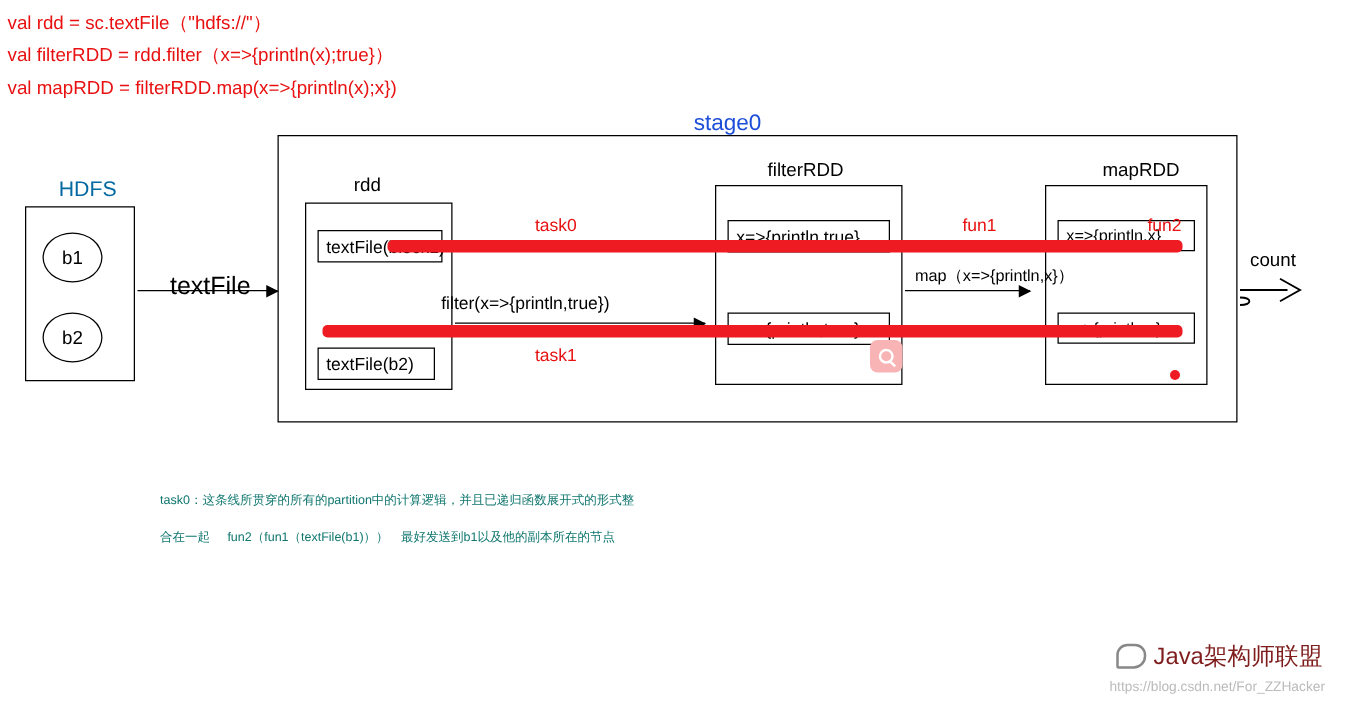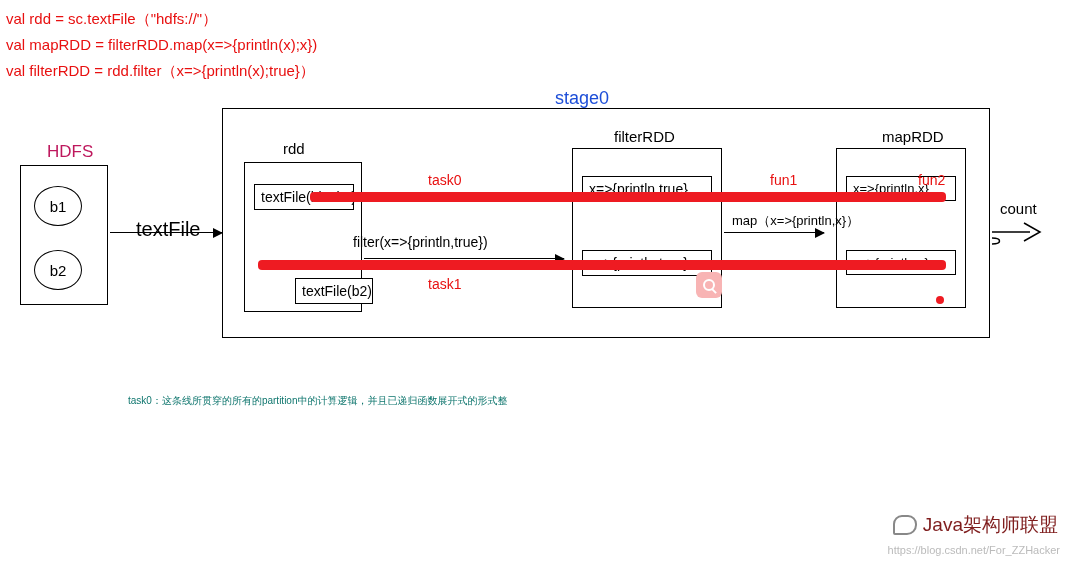--- a/index.html
+++ b/index.html
@@ -8,21 +8,21 @@
     height: 568px;
     font-family: "Microsoft YaHei", Arial, sans-serif;
     font-size: 14px;
     position: relative;
     background: #fff;
     color: #000;
   }
   .code-lines { position: absolute; left: 6px; top: 6px; }
   .code-line { color: #e81010; font-size: 15px; line-height: 26px; font-family: Arial, sans-serif; }
   .stage-label { position: absolute; left: 555px; top: 88px; font-size: 18px; color: #1d4ed8; }
-  .hdfs-label { position: absolute; left: 47px; top: 142px; font-size: 17px; color: #be185d; }
+  .hdfs-label { position: absolute; left: 47px; top: 142px; font-size: 17px; color: #0369a1; }
   .hdfs-box {
     position: absolute; left: 20px; top: 165px; width: 88px; height: 140px;
     border: 1.5px solid #000;
   }
   .hdfs-bubble {
     position: absolute; width: 48px; height: 40px;
     border: 1.5px solid #000; border-radius: 50%;
     display: flex; align-items: center; justify-content: center;
     font-size: 15px;
   }
@@ -76,40 +76,40 @@
   .count-arrow {
     position:absolute; left: 992px; top: 220px;
   }
   .count-arrow svg { overflow: visible; }
 </style>
 </head>
 <body>
 
 <div class="code-lines">
   <div class="code-line">val rdd = sc.textFile（"hdfs://"）</div>
+  <div class="code-line">val filterRDD = rdd.filter（x=&gt;{println(x);true}）</div>
   <div class="code-line">val mapRDD = filterRDD.map(x=&gt;{println(x);x})</div>
-  <div class="code-line">val filterRDD = rdd.filter（x=&gt;{println(x);true}）</div>
 </div>
 
 <div class="stage-label">stage0</div>
 
 <div class="hdfs-label">HDFS</div>
 <div class="hdfs-box"></div>
 <div class="hdfs-bubble b1">b1</div>
 <div class="hdfs-bubble b2">b2</div>
 <div class="textfile-lbl">textFile</div>
 
 <div class="arrow" style="left:110px; top:232px; width:112px;"></div>
 
 <div class="stage-box"></div>
 
 <div class="rdd-title" style="left:283px; top:140px;">rdd</div>
 <div class="rdd-box" style="left:244px; top:162px; width:118px; height:150px;"></div>
 <div class="part-box" style="left:254px; top:184px; width:100px;">textFile(block1)</div>
-<div class="part-box" style="left:254px; top:278px; width:78px;margin-left:41px;">textFile(b2)</div>
+<div class="part-box" style="left:254px; top:278px; width:94px;">textFile(b2)</div>
 
 <div class="filter-lbl">filter(x=&gt;{println,true})</div>
 <div class="arrow" style="left:364px; top:258px; width:200px;"></div>
 
 <div class="rdd-title" style="left:614px; top:128px;">filterRDD</div>
 <div class="rdd-box" style="left:572px; top:148px; width:150px; height:160px;"></div>
 <div class="part-box" style="left:582px; top:176px; width:130px;">x=&gt;{println,true}</div>
 <div class="part-box" style="left:582px; top:250px; width:130px;">x=&gt;{println,true}</div>
 
 <div class="map-lbl">map（x=&gt;{println,x}）</div>
@@ -136,19 +136,24 @@
     <path d="M0,18 C10,18 10,24 0,24" stroke="#000" stroke-width="1.5" fill="none"></path>
   </svg>
 </div>
 
 <div class="search-badge">
     <div class="mag"></div>
   </div>
 
 <div class="notes">
   <p><span>task0：这条线所贯穿的所有的partition中的计算逻辑，并且已递归函数展开式的形式整</span></p>
+  <p>
+    <span>合在一起</span>
+    &nbsp;&nbsp;&nbsp;
+    <span>fun2（fun1（textFile(b1)））　最好发送到b1以及他的副本所在的节点</span>
+  </p>
 </div>
 
 <div class="watermark">
   <div class="bubble"></div>
   <span>Java架构师联盟</span>
 </div>
 <div class="watermark-url">https://blog.csdn.net/For_ZZHacker</div>
 
 </body></html>

